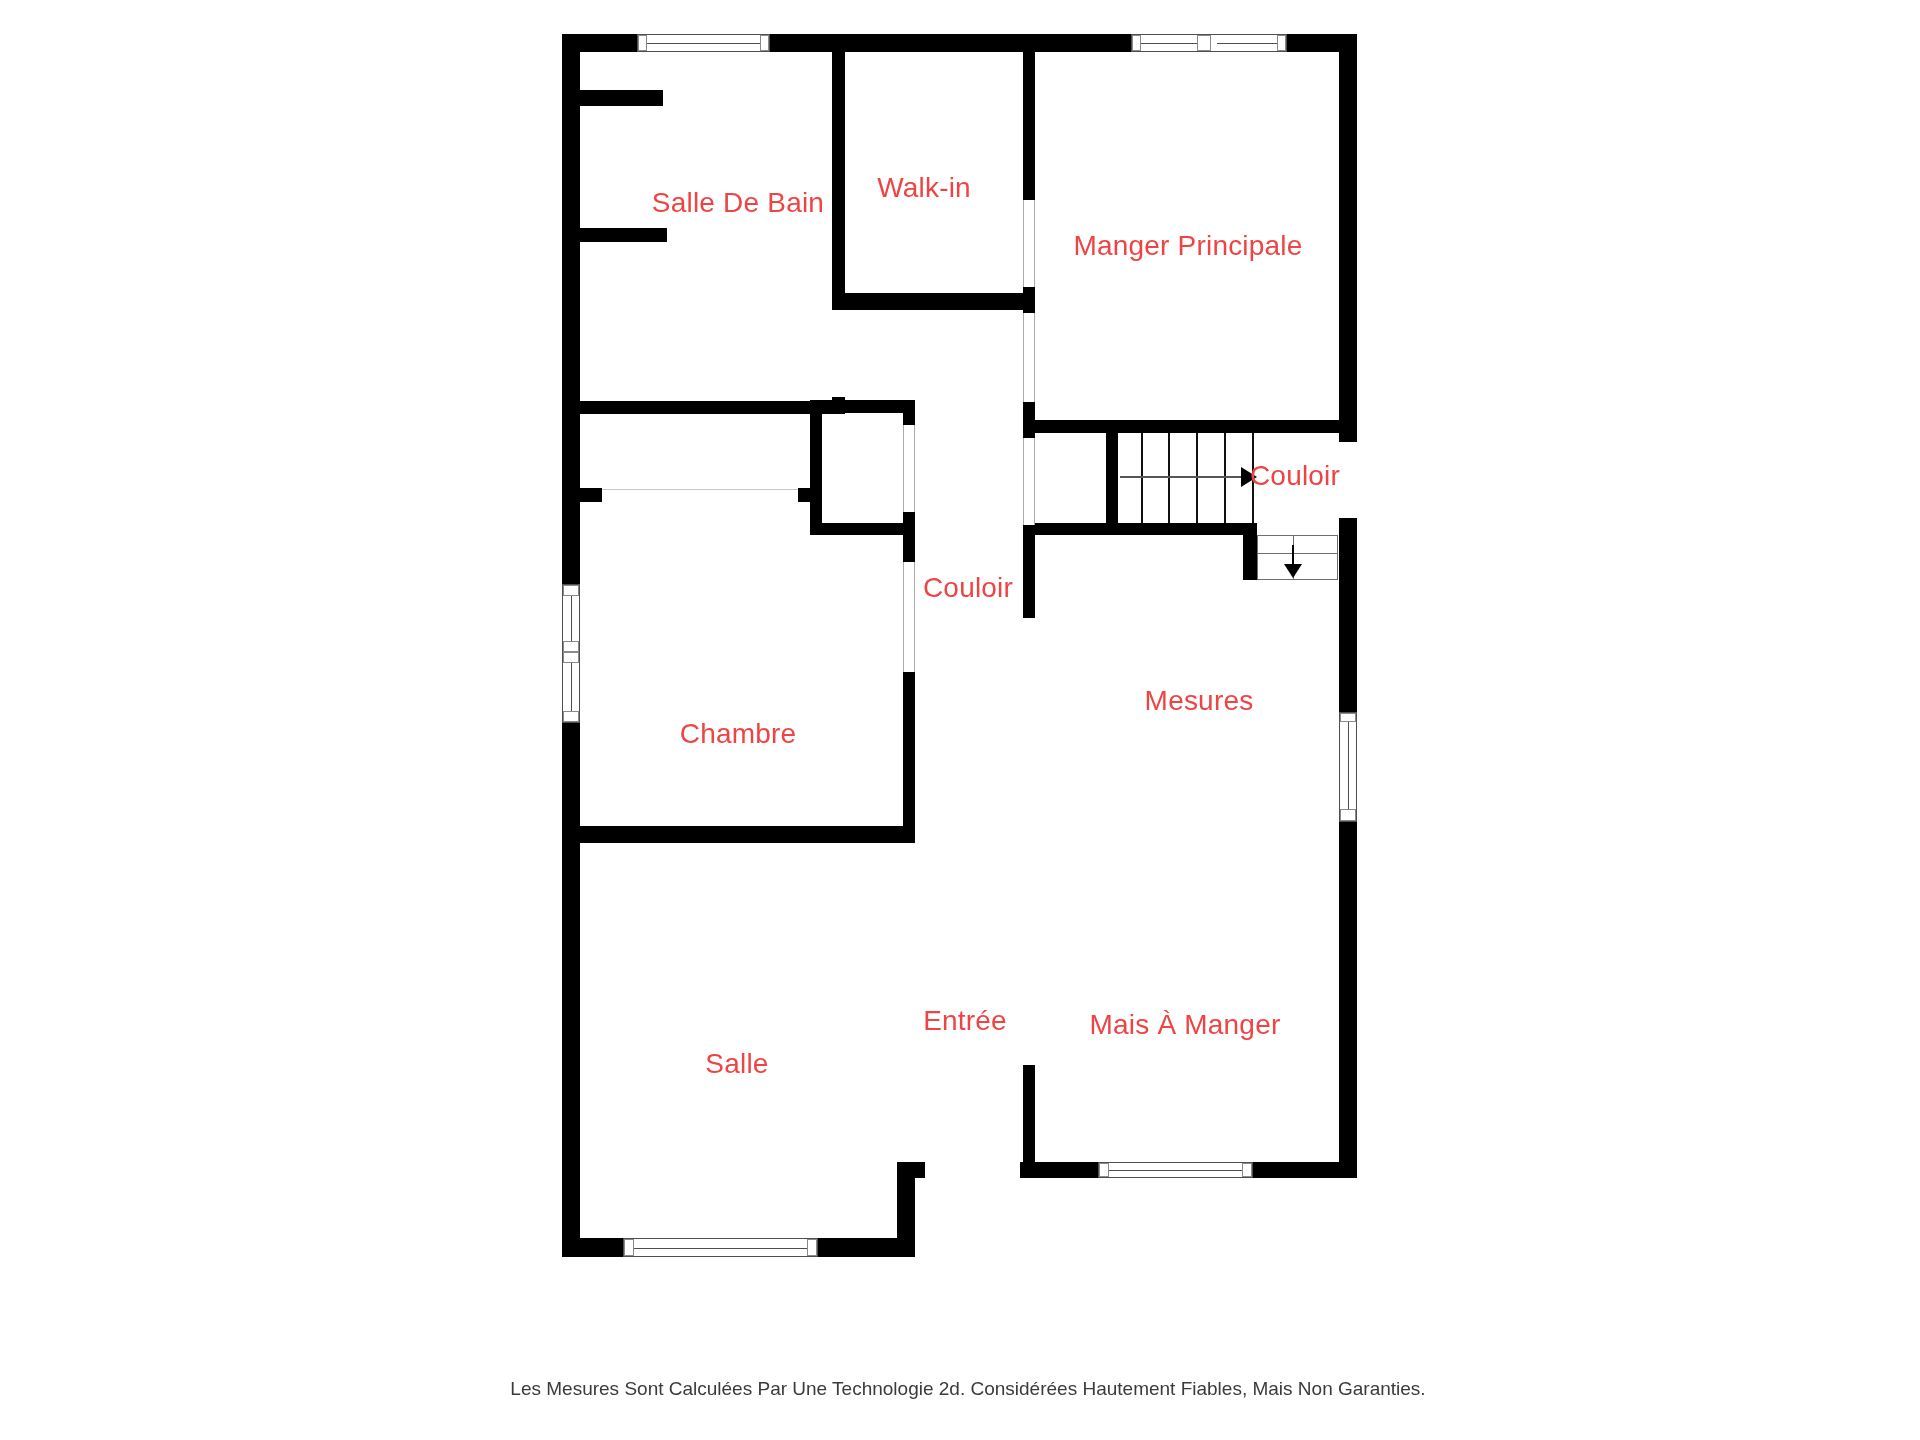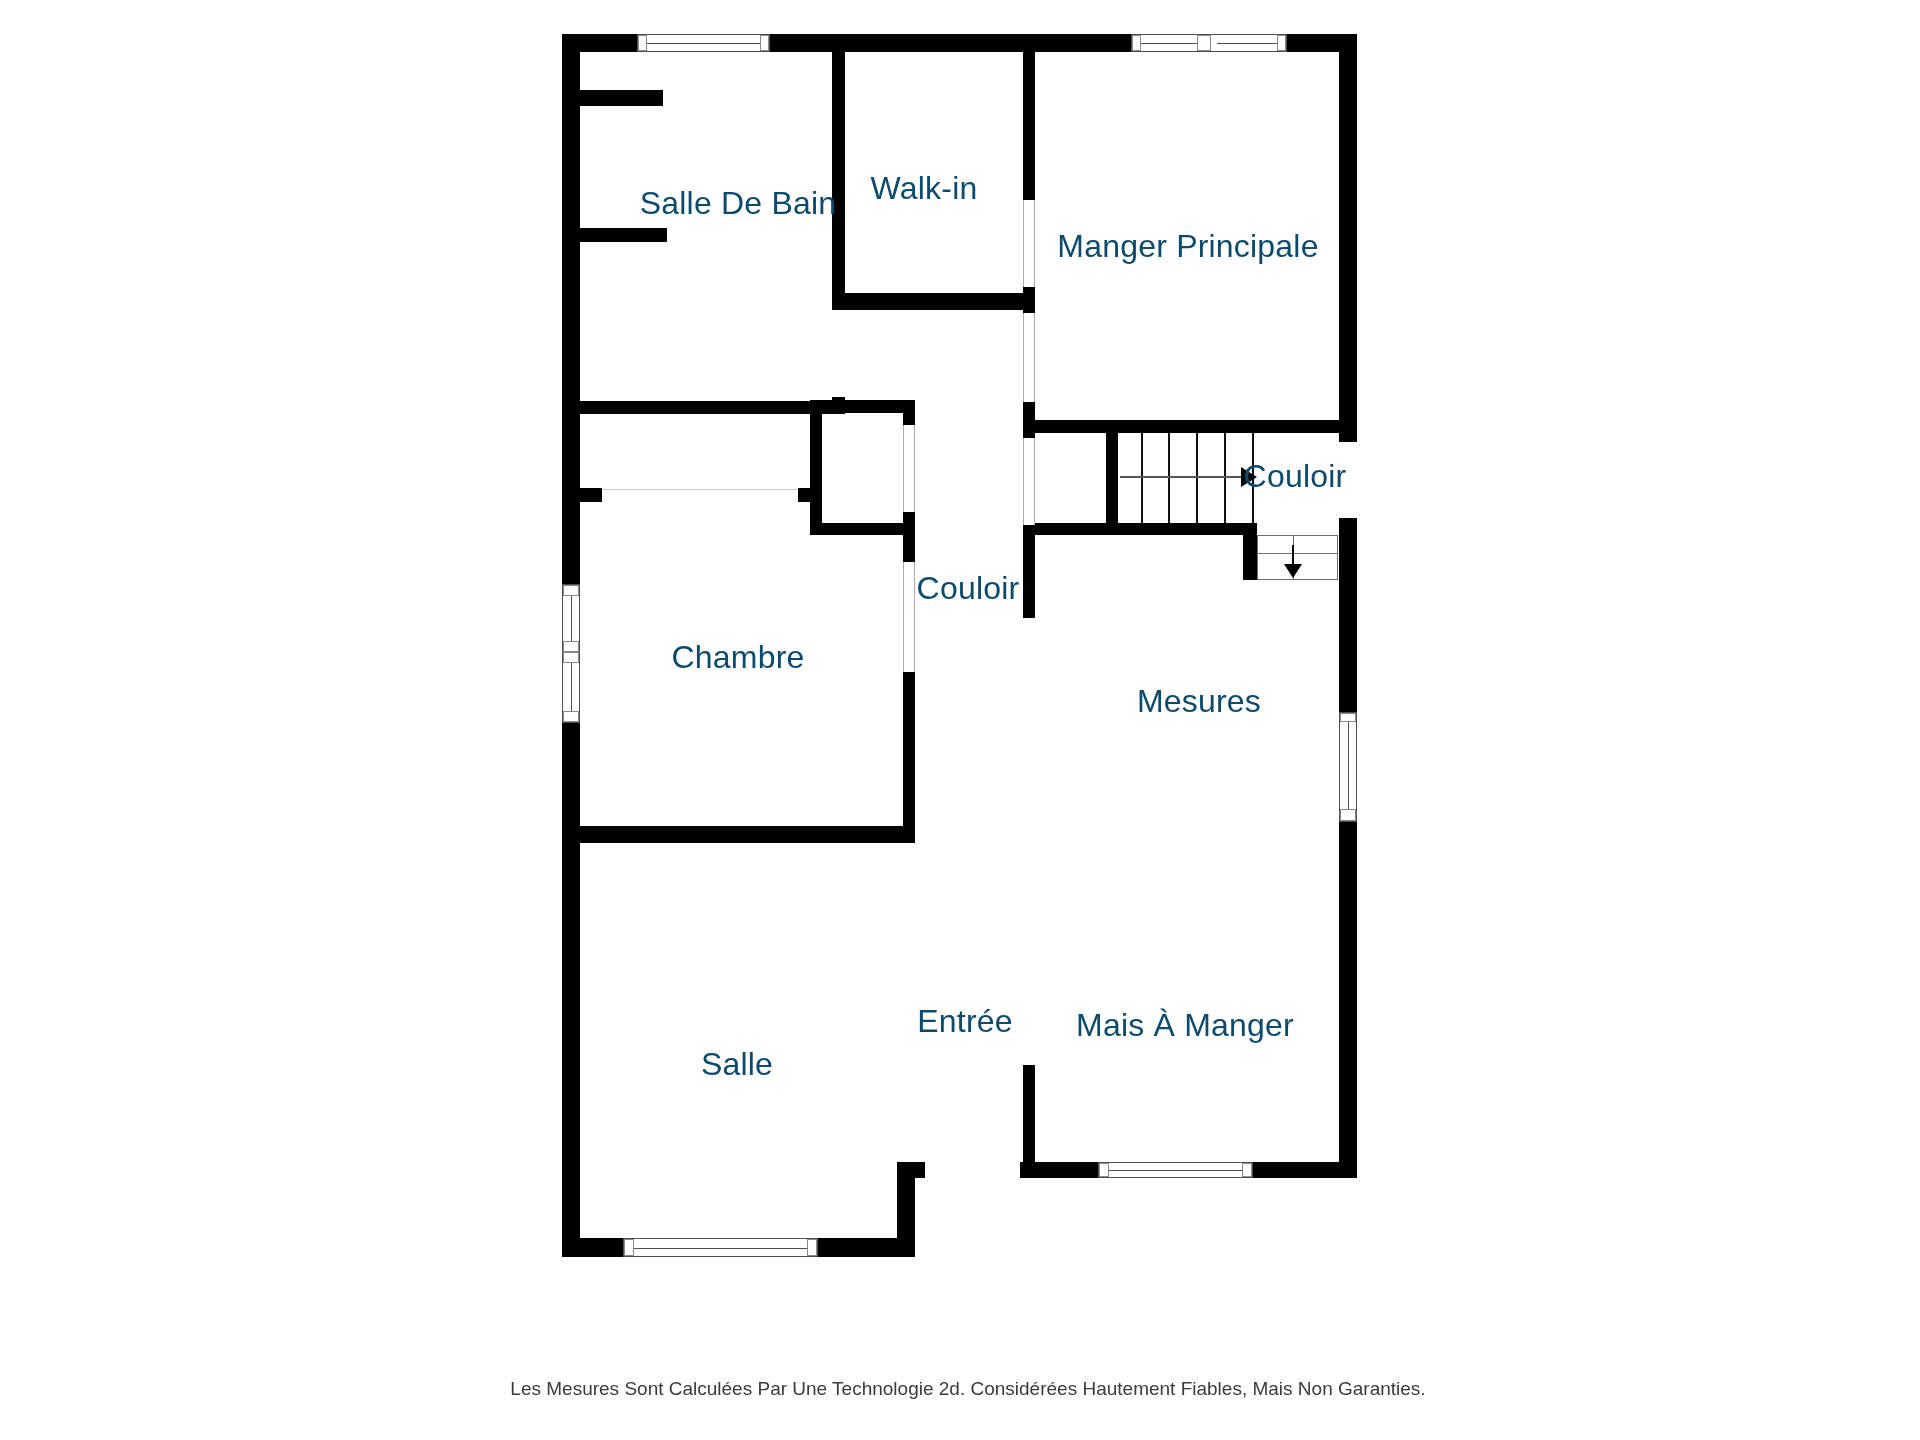--- a/index.html
+++ b/index.html
@@ -1,21 +1,21 @@
 <!DOCTYPE html>
 <html><head>
 <meta charset="utf-8">
 <style>
   html,body{margin:0;padding:0;background:#ffffff;}
   #canvas{position:relative;width:1920px;height:1440px;background:#ffffff;overflow:hidden;
           font-family:"Liberation Sans", sans-serif;}
   .wall{position:absolute;background:#000000;}
   .jamb{position:absolute;background:#ababab;}
   .thinline{position:absolute;background:#c8c8c8;}
-  .room-label{position:absolute;transform:translate(-50%,-50%);font-size:32px;color:#0c4a6e;
+  .room-label{position:absolute;transform:translate(-50%,-50%);font-size:28px;color:#ef4444;
               white-space:nowrap;letter-spacing:0.2px;}
   .win{position:absolute;background:#ffffff;border:1px solid #4f4f4f;box-sizing:border-box;}
   .cap{position:absolute;background:#ffffff;border:1px solid #8a8a8a;box-sizing:border-box;}
   .winline{position:absolute;background:#4f4f4f;}
   .tread{position:absolute;background:#111111;}
   .arrow-line{position:absolute;background:#555555;}
   .arrow-head-right{position:absolute;width:0;height:0;border-top:10px solid transparent;
                     border-bottom:10px solid transparent;border-left:16px solid #000000;}
   .arrow-head-down{position:absolute;width:0;height:0;border-left:9px solid transparent;
                    border-right:9px solid transparent;border-top:14px solid #000000;}
@@ -130,21 +130,21 @@
     <div class="gridline" style="left:35px;top:0;width:1px;height:43px;"></div>
   </div>
   <div class="arrow-line" style="left:1292px;top:545px;width:2px;height:20px;background:#000;"></div>
   <div class="arrow-head-down" style="left:1284px;top:564px;"></div>
 
   <div class="room-label" style="left:738px;top:203px;">Salle De Bain</div>
   <div class="room-label" style="left:924px;top:188px;">Walk-in</div>
   <div class="room-label" style="left:1188px;top:246px;">Manger Principale</div>
   <div class="room-label" style="left:1295px;top:476px;">Couloir</div>
   <div class="room-label" style="left:968px;top:588px;">Couloir</div>
-  <div class="room-label" style="left:738px;top:657px;">Chambre</div>
+  <div class="room-label" style="left:738px;top:734px;">Chambre</div>
   <div class="room-label" style="left:1199px;top:701px;">Mesures</div>
   <div class="room-label" style="left:965px;top:1021px;">Entrée</div>
   <div class="room-label" style="left:1185px;top:1025px;">Mais À Manger</div>
   <div class="room-label" style="left:737px;top:1064px;">Salle</div>
 
   <div id="footer">Les Mesures Sont Calculées Par Une Technologie 2d. Considérées Hautement Fiables, Mais Non Garanties.</div>
 
 </div>
 
 </body></html>

